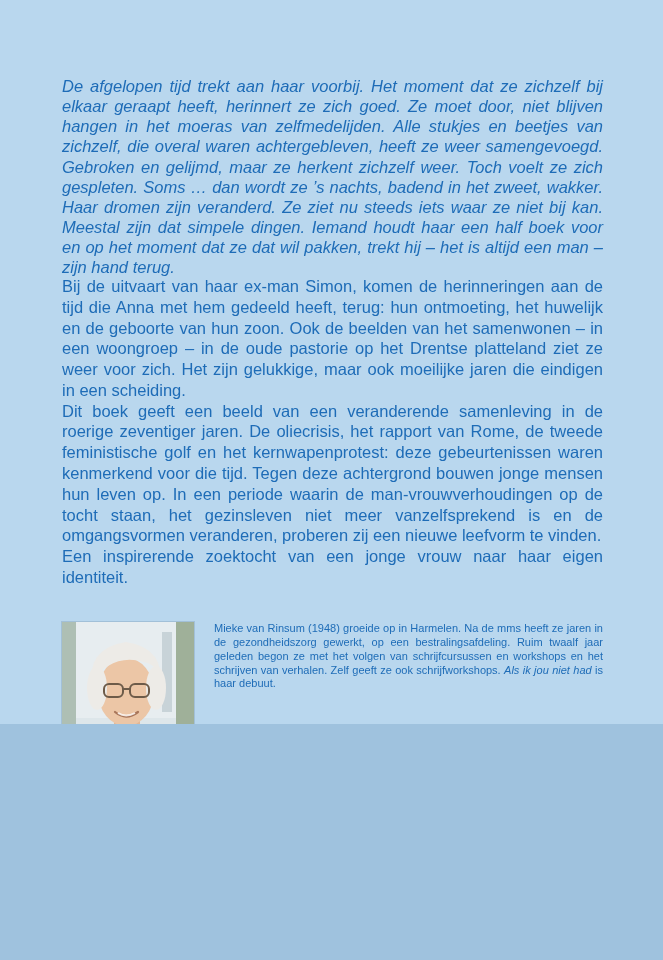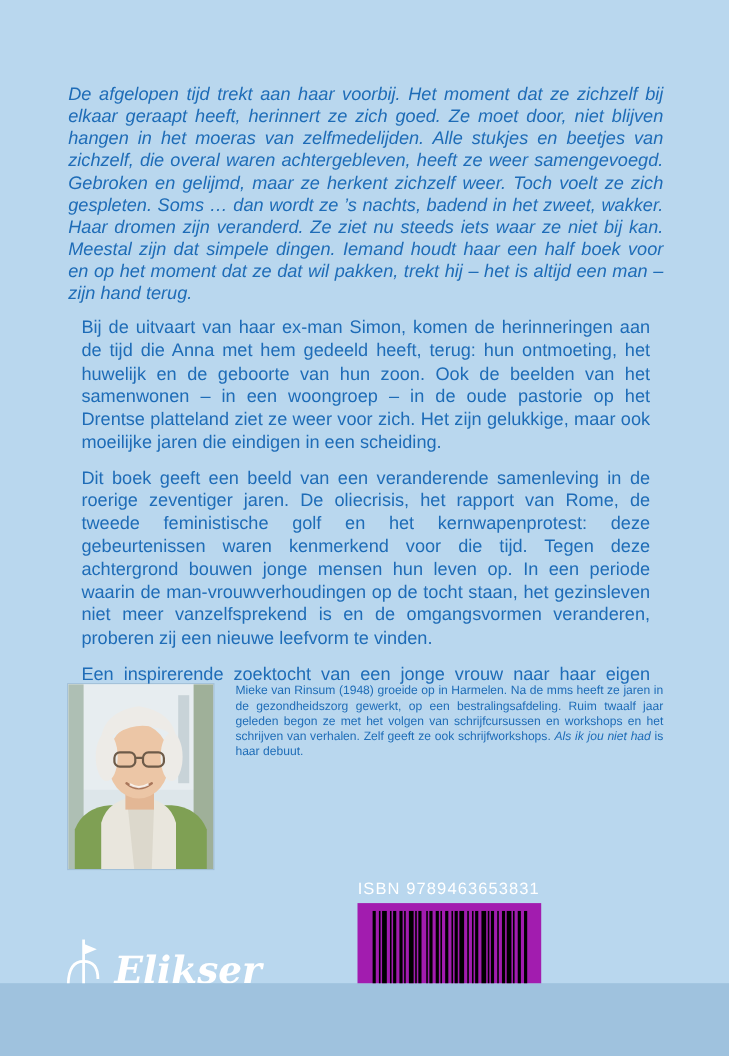--- a/index.html
+++ b/index.html
@@ -1,31 +1,31 @@
 <!DOCTYPE html>
 <html><head>
 <meta charset="utf-8">
 <style>
   html,body{margin:0;padding:0;background:#9fc2de;}
   .cover{
-    position:relative;width:663px;height:894px;margin:0 auto;
+    position:relative;width:663px;height:724px;margin:0 auto;
     background:#b9d7ee;
     font-family:"Liberation Sans",sans-serif;
     color:#1e6cb7;overflow:hidden;
   }
   .teaser{
     position:absolute;left:62px;top:76px;width:541px;
     font-style:italic;font-size:16.5px;line-height:1.22;
     text-align:justify;
   }
   .synopsis{
     position:absolute;left:62px;top:276px;width:541px;
     font-size:16.5px;line-height:1.26;text-align:justify;
   }
-  .synopsis p{margin:12px;}
+  .synopsis p{margin:0;}
   .author{
     position:absolute;left:62px;top:622px;width:541px;
     display:flex;gap:20px;align-items:flex-start;
   }
   .photo{
     width:132px;height:168px;flex:0 0 auto;display:block;
     box-shadow:0 0 0 1px rgba(120,150,175,.35);
   }
   .bio{
     font-size:11px;line-height:1.26;text-align:justify;flex:1;

